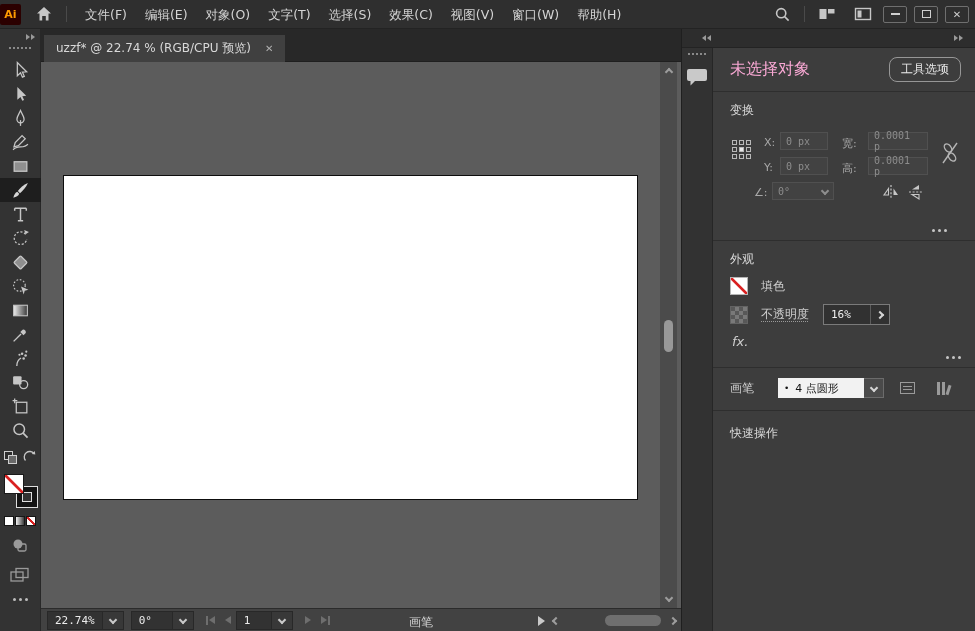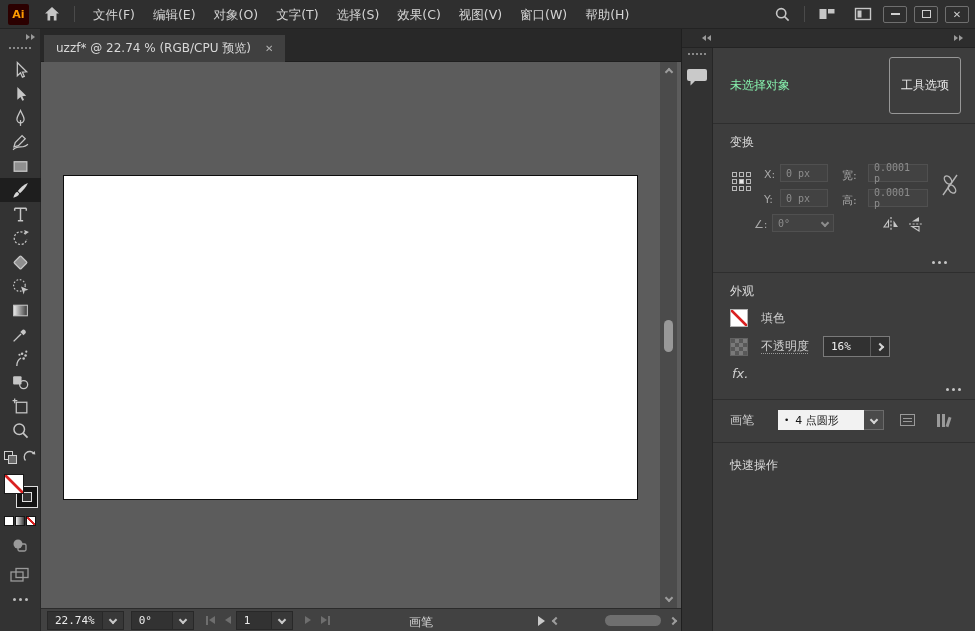--- a/index.html
+++ b/index.html
@@ -3,21 +3,21 @@
 <meta charset="utf-8">
 <style>
   * { margin:0; padding:0; box-sizing:border-box; }
   html,body { width:975px; height:631px; }
   body { position:relative; background:#323232; overflow:hidden;
          font-family:"DejaVu Sans","Liberation Sans",sans-serif; font-size:12px; color:#c9c9c9; }
   svg { display:block; }
 
   
   .titlebar { position:absolute; left:0; top:0; width:975px; height:29px; background:#2f2f2f;
-              display:flex; align-items:center; padding-left:8px; border-bottom:1px solid #232323; }
+              display:flex; align-items:center; border-bottom:1px solid #232323; }
   .ai-logo { width:21px; height:21px; background:#2b0000; color:#ff9a00; font-weight:bold;
              font-size:11px; display:flex; align-items:center; justify-content:center; border-radius:2px; margin-right:10px; }
   .tb-ico { display:flex; align-items:center; justify-content:center; width:26px; height:22px; }
   .vsep { width:1px; height:16px; background:#4a4a4a; margin:0 9px; }
   .menu-item { padding:0 9px; line-height:29px; font-size:12.5px; color:#d4d4d4; cursor:default; }
   .tb-right { margin-left:auto; display:flex; align-items:center; padding-right:6px; }
   .winbtn { width:24px; height:17px; border:1px solid #6f6f6f; border-radius:2px; margin-left:7px;
             display:flex; align-items:center; justify-content:center; color:#cfcfcf; font-size:10px; }
   .minbar { width:9px; height:2px; background:#cfcfcf; }
   .maxbox { width:9px; height:8px; border:1px solid #cfcfcf; }
@@ -95,22 +95,22 @@
   .dc-r { position:absolute; right:12px; top:6px; display:flex; }
   .dc-r i { width:0; height:0; border-top:3px solid transparent; border-bottom:3px solid transparent; border-left:4px solid #9a9a9a; margin-left:1px; }
   .dock-body { display:flex; height:583px; }
   .comments-strip { width:31px; border-right:1px solid #262626; background:#323232; display:flex; flex-direction:column; align-items:center; }
   .comments-strip .grip { width:18px; margin-top:5px; }
   .props { flex:1; background:#3d3d3d; display:flex; flex-direction:column; }
   .panel-tabs { display:flex; background:#2b2b2b; height:25px; align-items:stretch; }
   .ptab { padding:0 13px; display:flex; align-items:center; font-size:12px; color:#bdbdbd; }
   .ptab.active { background:#3d3d3d; color:#f2f2f2; }
   .sel-row { display:flex; align-items:center; padding:9px 14px 9px 17px; border-bottom:1px solid #2e2e2e; }
-  .sel-text { font-size:12px; color:#86efac; }
-  .tool-opts { margin-left:auto; border:1px solid #979797; border-radius:3px; padding:19px 11px; font-size:12px; color:#e8e8e8; background:transparent; }
+  .sel-text { font-size:16px; color:#f9a8d4; }
+  .tool-opts { margin-left:auto; border:1px solid #979797; border-radius:8px; padding:3px 11px; font-size:12px; color:#e8e8e8; background:transparent; }
   .section { padding:10px 14px 8px 17px; border-bottom:1px solid #2e2e2e; position:relative; }
   .sec-title { font-size:12px; color:#dadada; margin-bottom:9px; }
   .more { position:absolute; right:14px; display:flex; gap:3px; }
   .more i { width:3px; height:3px; border-radius:50%; background:#c6c6c6; }
 
   
   .tf-body { position:relative; height:104px; }
   .ref-grid { position:absolute; left:2px; top:12px; display:grid; grid-template-columns:repeat(3,5px); grid-template-rows:repeat(3,5px); gap:2px; }
   .ref-grid i { border:1px solid #b9b9b9; display:block; }
   .ref-grid i.c { background:#e8e8e8; }

